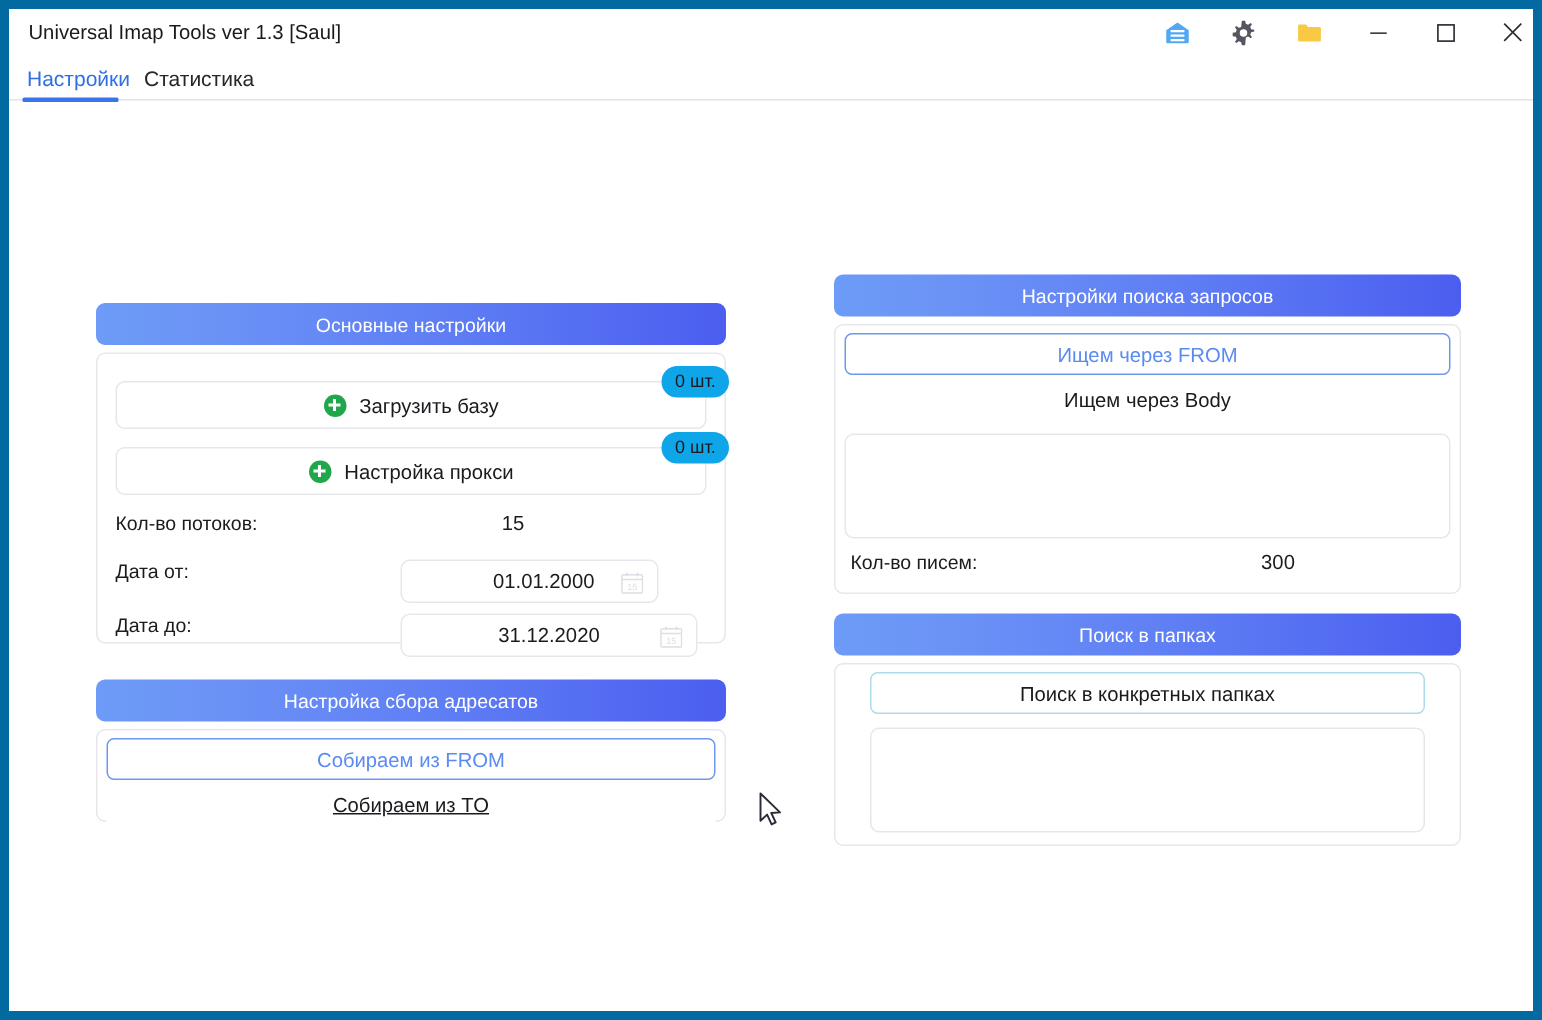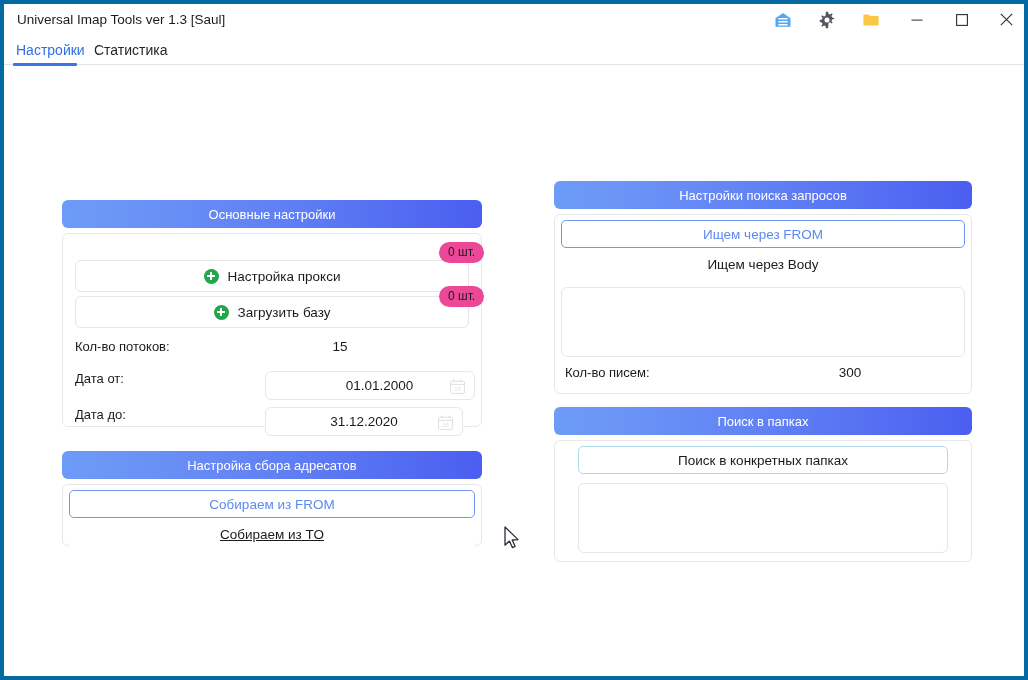--- a/index.html
+++ b/index.html
@@ -6,21 +6,21 @@
   body{
     width:1028px;height:680px;
     background:#ffffff;
     font-family:"Liberation Sans","DejaVu Sans",sans-serif;
     overflow:hidden;
     position:relative;
   }
   #window{
     position:absolute;left:0;top:0;width:1028px;height:680px;
     box-sizing:border-box;
-    border:4px solid #0369a1;
+    border:6px solid #0369a1;
     background:#ffffff;
     overflow:hidden;
   }
   
   #titlebar{
     position:absolute;left:0;top:0;right:0;height:31px;
     background:#ffffff;
   }
   #app-title{
     position:absolute;left:13px;top:8px;
@@ -85,21 +85,21 @@
     background:#21a74b;position:relative;display:inline-block;
     margin-right:9px;flex:0 0 auto;
   }
   .plus-icon::before,.plus-icon::after{
     content:"";position:absolute;background:#ffffff;
   }
   .plus-icon::before{left:3.5px;top:6.8px;width:8px;height:1.8px;}
   .plus-icon::after{left:6.6px;top:3.6px;width:1.8px;height:8px;}
   .count-badge{
     position:absolute;
-    background:#ec4899;color:#1b1b1f;
+    background:#0ea5e9;color:#1b1b1f;
     font-size:12px;border-radius:11px;
     padding:3px 9px 4px 9px;
     white-space:nowrap;
     z-index:4;
   }
   
   .field-row{
     position:relative;height:30px;
     display:flex;
   }
@@ -195,38 +195,38 @@
     <div class="tab" id="tab-settings">Настройки</div>
     <div class="tab" id="tab-stats">Статистика</div>
   </div>
   <div id="tab-underline-track"></div>
   <div id="tab-active-bar"></div>
 
   <div class="panel" style="left:58px;top:196px;width:420px;">
     <div class="panel-header">Основные настройки</div>
     <div class="panel-body" style="height:194px;padding:14px 12px 12px 12px;">
 
+      <div class="big-btn" style="margin-top:4px;">
+        <span class="plus-icon"></span>
+        <span>Загрузить базу</span>
+      </div>
+
       <div class="big-btn" style="margin-top:12px;">
         <span class="plus-icon"></span>
         <span>Настройка прокси</span>
       </div>
 
-      <div class="big-btn" style="margin-top:4px;">
-        <span class="plus-icon"></span>
-        <span>Загрузить базу</span>
-      </div>
-
       <div class="field-row" style="margin-top:11px;">
         <span class="field-label">Кол-во потоков:</span>
         <span class="field-plain-value" style="left:190px;width:150px;">15</span>
       </div>
 
       <div class="field-row" style="margin-top:2px;">
         <span class="field-label">Дата от:</span>
-        <span class="date-input" style="left:190px;width:210px;top:0;padding-left:19px;">
+        <span class="date-input" style="left:190px;width:172px;top:0;padding-left:19px;">
           <span>01.01.2000</span>
           <svg class="cal-icon" viewBox="0 0 15 15">
             <rect x="0.6" y="2.2" width="13.8" height="12.2" rx="1" fill="none" stroke="#dedee4" stroke-width="1"></rect>
             <line x1="0.6" y1="5.4" x2="14.4" y2="5.4" stroke="#dedee4" stroke-width="1"></line>
             <line x1="4" y1="0.6" x2="4" y2="3.2" stroke="#dedee4" stroke-width="1"></line>
             <line x1="11" y1="0.6" x2="11" y2="3.2" stroke="#dedee4" stroke-width="1"></line>
             <text x="7.5" y="12.2" font-size="6" fill="#dedee4" text-anchor="middle" font-family="Liberation Sans, sans-serif">15</text>
           </svg>
         </span>
       </div>

